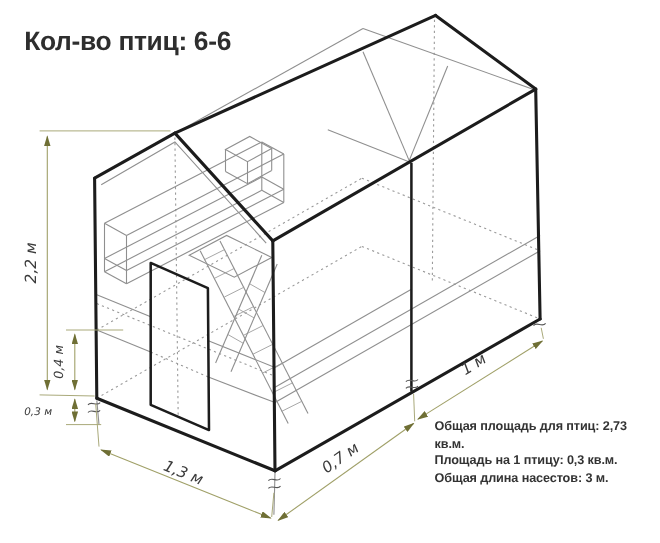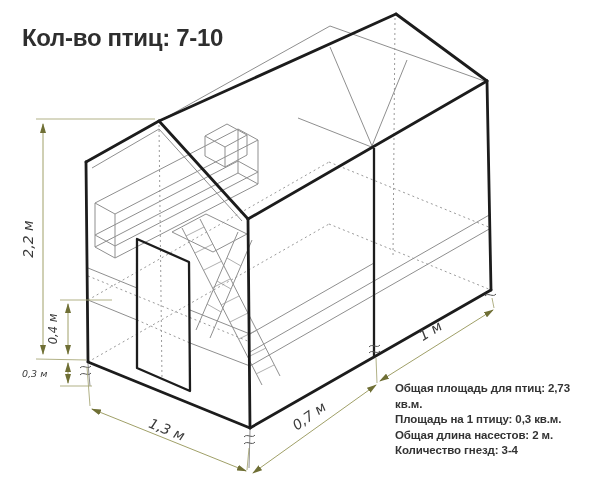--- a/index.html
+++ b/index.html
@@ -163,22 +163,21 @@
     <g>
       <text class="dimtext" x="33" y="239" font-size="14" text-anchor="middle" transform="rotate(-90 33 239)">2,2 м</text>
       <text class="dimtext" x="57" y="329" font-size="11.5" text-anchor="middle" transform="rotate(-90 57 329)">0,4 м</text>
       <text class="dimtext" x="22" y="377" font-size="9.5">0,3 м</text>
       <text class="dimtext" x="165" y="434" font-size="14" text-anchor="middle" transform="rotate(22 165 434)">1,3 м</text>
       <text class="dimtext" x="312" y="420" font-size="14" text-anchor="middle" transform="rotate(-35 312 420)">0,7 м</text>
       <text class="dimtext" x="433" y="335" font-size="14" text-anchor="middle" transform="rotate(-32 433 335)">1 м</text>
     </g>
   </svg>
 
-  <div id="title">Кол-во птиц: 7-10</div>
+  <div id="title">Кол-во птиц: 6-6</div>
 
   <div id="specs">
     <div>Общая площадь для птиц: 2,73 кв.м.</div>
     <div>Площадь на 1 птицу: 0,3 кв.м.</div>
-    <div>Общая длина насестов: 2 м.</div>
-    <div>Количество гнезд: 3-4</div>
+    <div>Общая длина насестов: 3 м.</div>
   </div>
 
 </div>
 
 </body></html>

